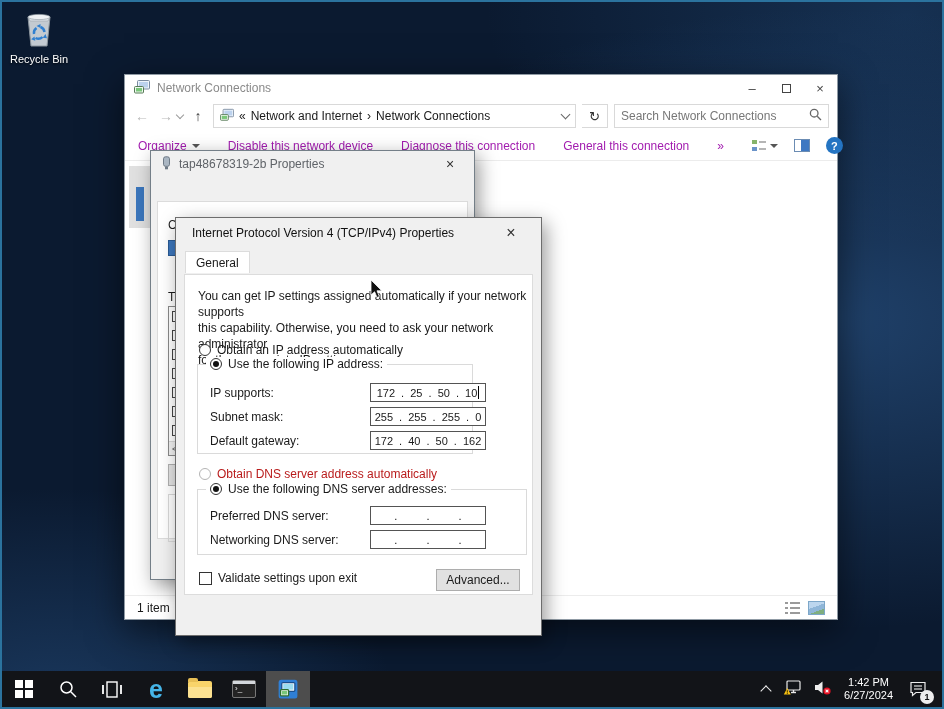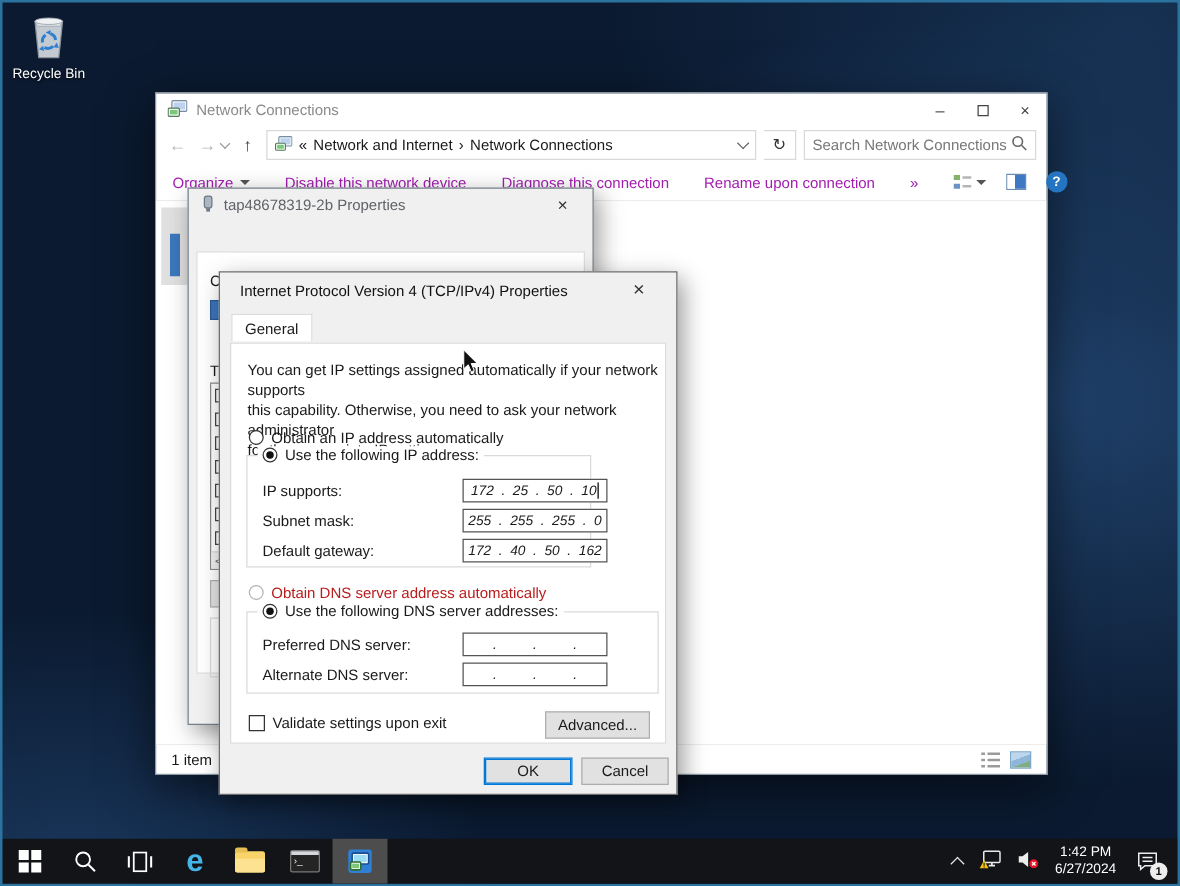--- a/index.html
+++ b/index.html
@@ -30,21 +30,21 @@
   .caps { margin-left: auto; display: flex; height: 100%; }
   .cap { width: 34px; display: flex; align-items: center; justify-content: center; color: #444; font-size: 13px; }
   .maxbox { width: 9px; height: 9px; border: 1px solid #444; display: inline-block; }
   .addr-row { height: 30px; display: flex; align-items: center; padding: 0 8px; gap: 6px; flex: none; }
   .navg { font-size: 14px; color: #b9b9b9; width: 18px; text-align: center; }
   .navg.up { color: #3a3a3a; }
   .tiny-chev { width: 6px; height: 6px; border-right: 1.5px solid #9a9a9a; border-bottom: 1.5px solid #9a9a9a; transform: rotate(45deg); margin: -3px 0 0 -4px; }
   .crumbbox { flex: 1; height: 24px; border: 1px solid #d9d9d9; display: flex; align-items: center; padding: 0 6px; gap: 5px; }
   .crumbbox .chev-dn { margin-left: auto; width: 7px; height: 7px; border-right: 1.5px solid #666; border-bottom: 1.5px solid #666; transform: rotate(45deg); margin-top: -3px; }
   .refbox { width: 26px; height: 24px; border: 1px solid #d9d9d9; border-left: none; display: flex; align-items: center; justify-content: center; color: #333; font-size: 13px; }
-  .searchbox { width: 186px; height: 24px; border: 1px solid #d9d9d9; display: flex; align-items: center; padding: 0 6px; }
+  .searchbox { width: 215px; height: 24px; border: 1px solid #d9d9d9; display: flex; align-items: center; padding: 0 6px; }
   .searchbox input { border: none; outline: none; flex: 1; font: 12px "Liberation Sans", sans-serif; color: #333; min-width: 0; background: transparent; }
   .searchbox input::placeholder { color: #777; }
   .toolbar { height: 30px; display: flex; align-items: center; padding: 0 13px; gap: 28px; border-bottom: 1px solid #ececec; flex: none; white-space: nowrap; }
   .tb-item { color: #a21caf; }
   .organize { display: flex; align-items: center; gap: 5px; }
   .tri-dn { width: 0; height: 0; border-left: 4px solid transparent; border-right: 4px solid transparent; border-top: 4px solid #555; }
   .tb-right-icons { margin-left: auto; display: flex; align-items: center; gap: 16px; }
   .views-ic { display: flex; align-items: center; gap: 4px; }
   .views-glyph { width: 14px; height: 13px; background:
       linear-gradient(#86b36a 0 0) 0 1px/5px 4px no-repeat,
@@ -96,21 +96,21 @@
   .ip-page { left: 8px; right: 8px; top: 56px; bottom: 40px; }
   .intro { position: absolute; left: 13px; top: 13px; line-height: 16px; }
   .radio-row { position: absolute; display: flex; align-items: center; gap: 6px; white-space: nowrap; }
   .radio { width: 12px; height: 12px; border: 1px solid #333; border-radius: 50%; background: #fff; position: relative; flex: none; }
   .radio.checked::after { content: ""; position: absolute; left: 2px; top: 2px; width: 6px; height: 6px; border-radius: 50%; background: #111; }
   .radio.disabled { border-color: #b4b4b4; }
   .dis-text { color: #b91c1c; }
   .groupbox { position: absolute; border: 1px solid #dadada; }
   .gb-caption { position: absolute; top: -8px; left: 8px; background: #fff; padding: 0 4px; display: flex; align-items: center; gap: 6px; white-space: nowrap; }
   .f-label { position: absolute; left: 12px; white-space: nowrap; }
-  .f-box { position: absolute; left: 172px; width: 116px; height: 19px; border: 1px solid #545454; background: #fff; display: flex; align-items: center; justify-content: center; font-size: 11px; font-style: italic; }
+  .f-box { position: absolute; left: 172px; width: 116px; height: 19px; border: 1px solid #545454; background: #fff; display: flex; align-items: center; justify-content: center; font-size: 11px; }
   .octets { word-spacing: 3px; }
   .dns-empty { word-spacing: 26px; color: #111; }
   .caret { display: inline-block; width: 1px; height: 13px; background: #000; margin-left: 1px; }
   .chk-row { position: absolute; display: flex; align-items: center; gap: 6px; }
   .chk { width: 13px; height: 13px; border: 1px solid #333; background: #fff; flex: none; }
   .btn { background: #e1e1e1; border: 1px solid #adadad; display: flex; align-items: center; justify-content: center; font-size: 12px; color: #1a1a1a; }
   .adv-btn { position: absolute; right: 12px; top: 294px; width: 84px; height: 22px; }
   .dlg-buttons { position: absolute; right: 6px; bottom: 7px; display: flex; gap: 7px; }
   .dlg-buttons .btn { width: 71px; height: 22px; }
   .btn-default { border: 1px solid #0078d7; box-shadow: inset 0 0 0 1px #0078d7; }
@@ -212,21 +212,21 @@
     </div>
   </div>
 
   <div class="toolbar">
     <span class="tb-item organize">
       <span>Organize</span>
       <span class="tri-dn"></span>
     </span>
     <span class="tb-item">Disable this network device</span>
     <span class="tb-item">Diagnose this connection</span>
-    <span class="tb-item">Rename upon connection</span>
+    <span class="tb-item">General this connection</span>
     <span class="tb-item">»</span>
     <span class="tb-right-icons">
       <span class="views-ic">
         <span class="views-glyph"></span>
         <span class="tri-dn"></span>
       </span>
       <span class="preview-ic">
           <span></span>
           <span></span>
         </span>
@@ -344,37 +344,33 @@
 
     <div class="groupbox" style="left:12px; top:214px; width:330px; height:66px;">
       <div class="gb-caption">
         <span class="radio checked"></span>
         <span>Use the following DNS server addresses:</span>
       </div>
       <span class="f-label" style="top:19px;">Preferred DNS server:</span>
       <div class="f-box" style="top:16px;">
         <span class="dns-empty">. . .</span>
       </div>
-      <span class="f-label" style="top:43px;">Alternate DNS server:</span>
+      <span class="f-label" style="top:43px;">Networking DNS server:</span>
       <div class="f-box" style="top:40px;">
         <span class="dns-empty">. . .</span>
       </div>
     </div>
 
     <div class="chk-row" style="left:14px; top:296px;">
       <span class="chk"></span>
       <span>Validate settings upon exit</span>
     </div>
     <div class="btn adv-btn">Advanced...</div>
   </div>
 
-  <div class="dlg-buttons">
-    <div class="btn btn-default">OK</div>
-    <div class="btn" style="width:70px;">Cancel</div>
-  </div>
 </div>
 
 <div class="abs cursor">
   <svg width="13" height="19" viewBox="0 0 13 19">
     <path d="M1 0 L1 15 L4.6 11.8 L7 17.5 L9.4 16.4 L7 10.8 L11.8 10.8 Z" fill="#111" stroke="#fff" stroke-width="0.8"></path>
   </svg>
 </div>
 
 <div class="taskbar">
   <div class="tb-left">

